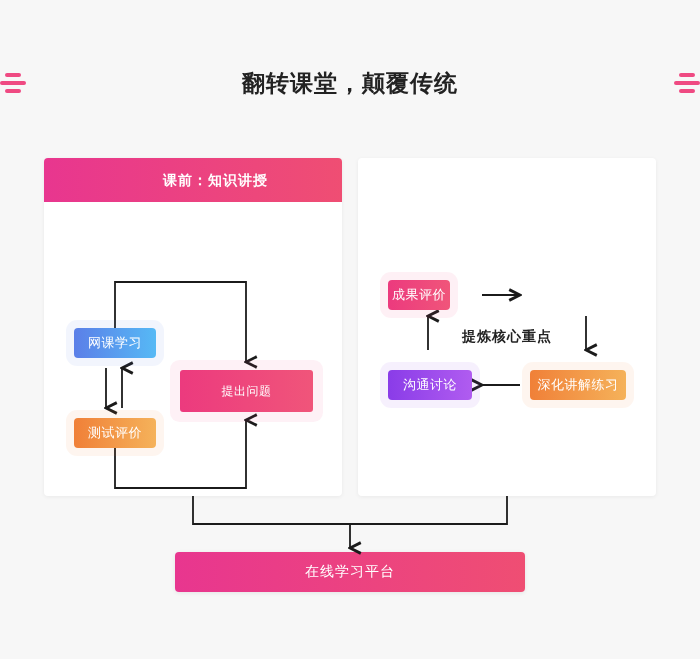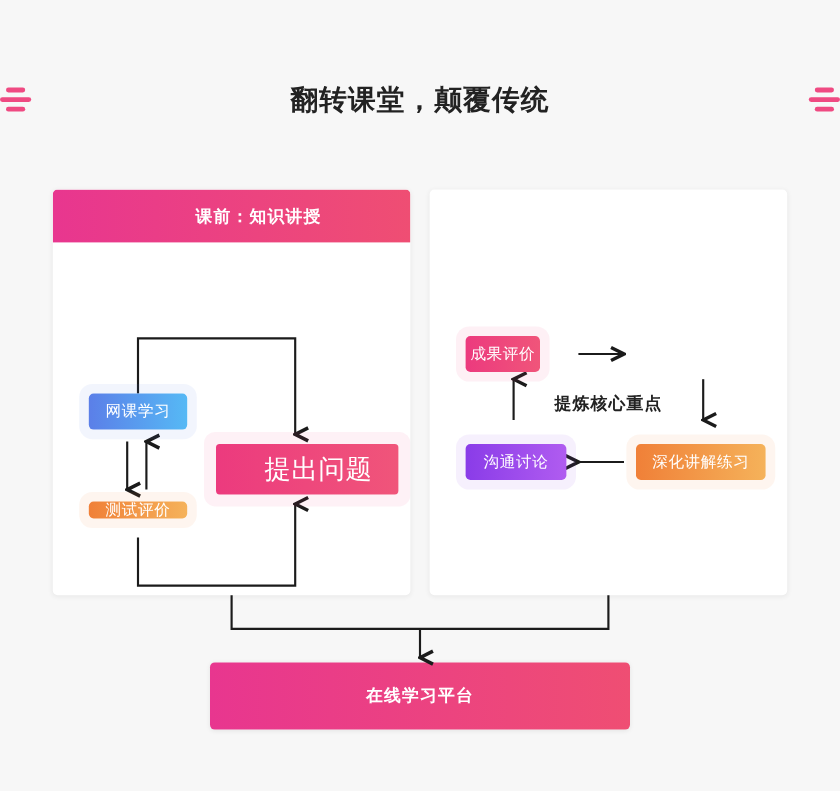--- a/index.html
+++ b/index.html
@@ -98,36 +98,35 @@
     letter-spacing: 0.5px;
     white-space: nowrap;
     z-index: 3;
   }
   .pill.blue   { background: linear-gradient(90deg, #5b7fe8 0%, #56b9f5 100%); box-shadow: 0 0 0 8px rgba(91,127,232,0.08); }
   .pill.orange { background: linear-gradient(90deg, #f08038 0%, #f5b25a 100%); box-shadow: 0 0 0 8px rgba(240,128,56,0.08); }
   .pill.pink   { background: linear-gradient(90deg, #ec3a7e 0%, #f0557a 100%); box-shadow: 0 0 0 8px rgba(236,58,126,0.08); }
   .pill.purple { background: linear-gradient(90deg, #8a3ce8 0%, #b05cf0 100%); box-shadow: 0 0 0 8px rgba(138,60,232,0.08); text-align: right; }
 
   .pill.big {
-    font-size: 22px;
+    font-size: 12px;
     border-radius: 3px;
     box-shadow: 0 0 0 10px rgba(236,58,126,0.07);
-    padding-left: 19px;
   }
 
   
   #pill-wangke   { left: 30px;  top: 126px; width: 82px;  height: 30px; }
-  #pill-ceshi    { left: 30px;  top: 216px; width: 82px;  height: 14px; }
+  #pill-ceshi    { left: 30px;  top: 216px; width: 82px;  height: 30px; }
   #pill-tichu    { left: 136px; top: 168px; width: 133px; height: 42px; }
 
   
   #pill-chengguo { left: 30px;  top: 122px; width: 62px;  height: 30px; }
   #pill-tilian   { left: 172px; top: 122px; width: 96px;  height: 30px; }
   #pill-goutong  { left: 30px;  top: 212px; width: 84px;  height: 30px; }
-  #pill-shenhua  { left: 172px; top: 212px; width: 108px;  height: 30px; text-align: center; }
+  #pill-shenhua  { left: 172px; top: 212px; width: 96px;  height: 30px; text-align: center; }
 
   
   .conn {
     position: absolute;
     left: 0;
     top: 0;
     width: 100%;
     height: 100%;
     z-index: 1;
     pointer-events: none;
@@ -146,26 +145,26 @@
     letter-spacing: 1px;
     z-index: 3;
   }
 
   
   .bottom-bar {
     position: absolute;
     left: 175px;
     top: 552px;
     width: 350px;
-    height: 56px;
+    height: 40px;
     border-radius: 4px;
     background: linear-gradient(90deg, #e8368f 0%, #ef4e73 100%);
     color: #ffffff;
     font-size: 14px;
-    font-weight: bold;
+    font-weight: normal;
     letter-spacing: 1px;
     display: flex;
     align-items: center;
     justify-content: center;
     box-shadow: 0 1px 4px rgba(0,0,0,0.08);
   }
 
   .bottom-conn {
     position: absolute;
     left: 0;

